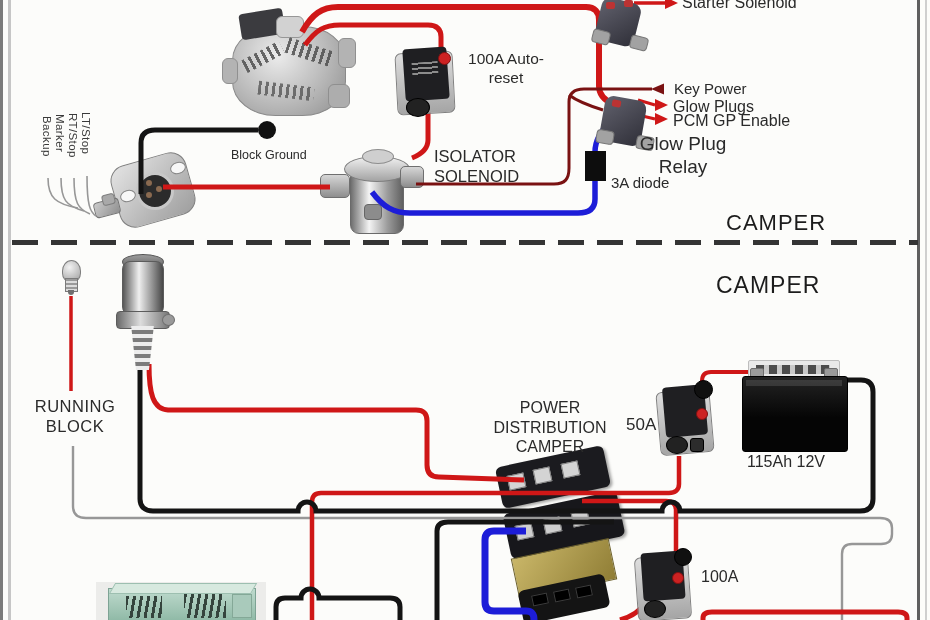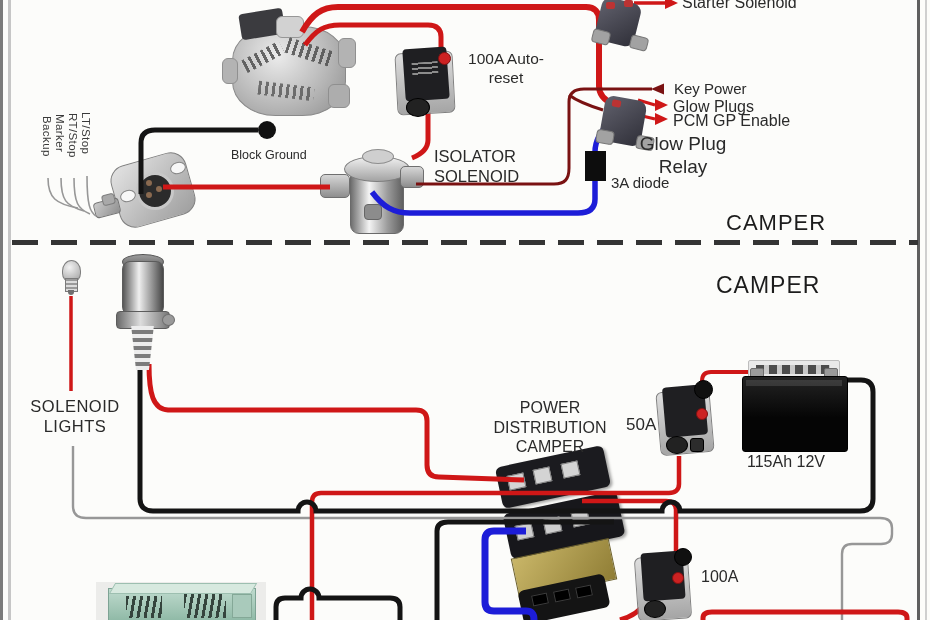--- a/index.html
+++ b/index.html
@@ -233,19 +233,19 @@
   <div class="lbl" style="left:611px;top:174px;font-size:15px;">3A diode</div>
   <div class="lbl" style="left:231px;top:148px;font-size:12.5px;">Block Ground</div>
   <div class="lbl section-title" style="left:726px;top:210px;">CAMPER</div>
   <div class="lbl section-title" style="left:716px;top:271px;font-size:23px;">CAMPER</div>
 
   <div class="pin-label" style="left:41px;top:116px;height:64px;">Backup</div>
   <div class="pin-label" style="left:54px;top:114px;height:64px;">Marker</div>
   <div class="pin-label" style="left:67px;top:113px;height:66px;">RT/Stop</div>
   <div class="pin-label" style="left:80px;top:112px;height:66px;">LT/Stop</div>
 
-  <div class="lbl center" style="left:25px;top:396px;width:100px;font-size:16.5px;letter-spacing:.5px;">SOLENOID LIGHTS</div>
+  <div class="lbl center" style="left:25px;top:396px;width:100px;font-size:16.5px;letter-spacing:.5px;">RUNNING BLOCK</div>
   <div class="lbl center" style="left:485px;top:398px;width:130px;font-size:16px;">POWER DISTRIBUTION CAMPER</div>
   <div class="lbl" style="left:626px;top:415px;font-size:17px;">50A</div>
   <div class="lbl" style="left:747px;top:452px;font-size:16px;">115Ah 12V</div>
   <div class="lbl" style="left:701px;top:567px;font-size:16px;">100A</div>
 
 </div>
 
 </body></html>

